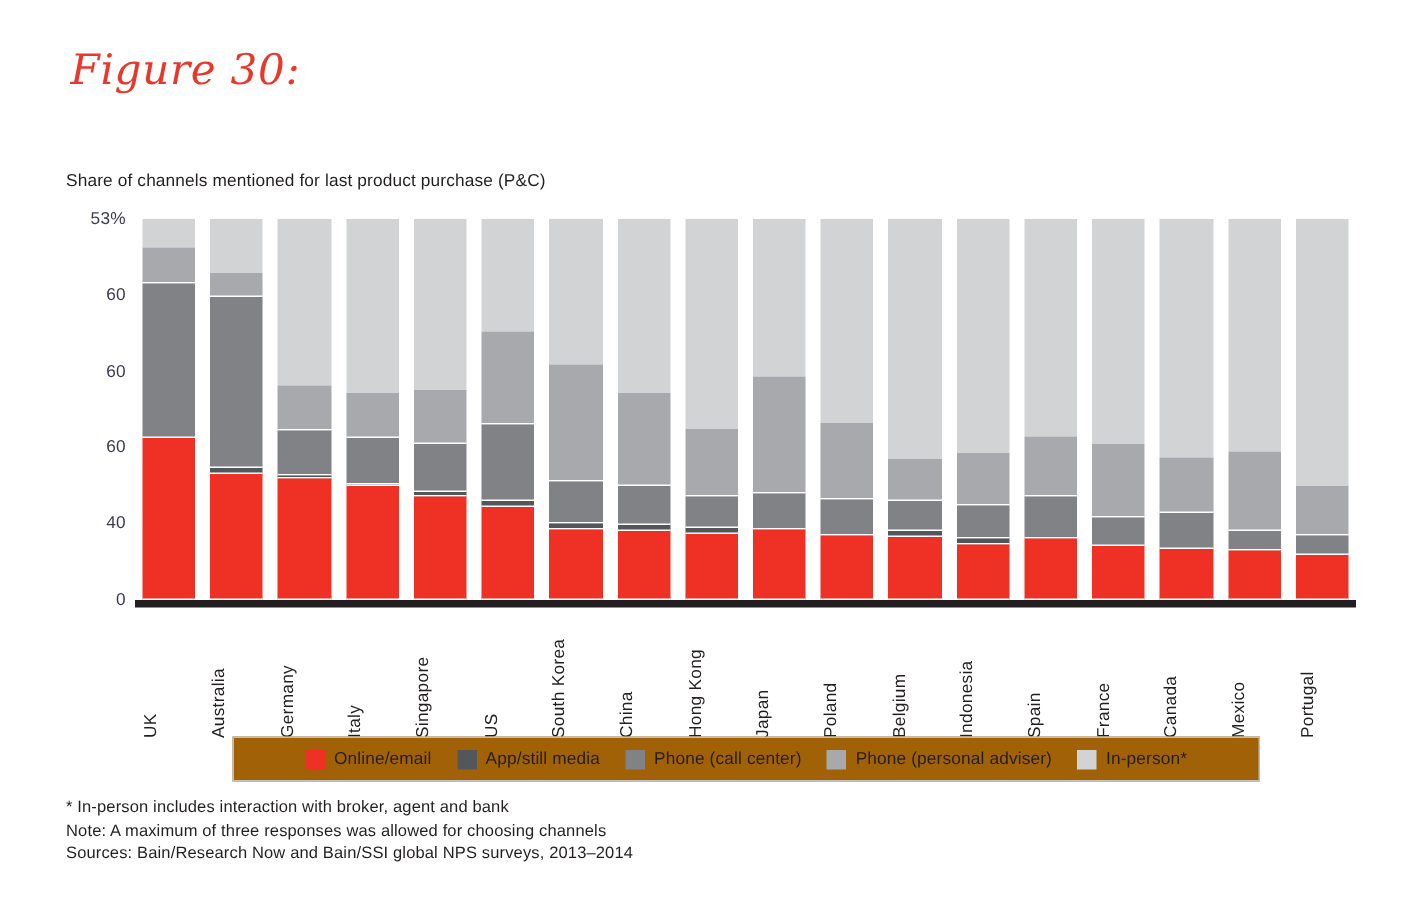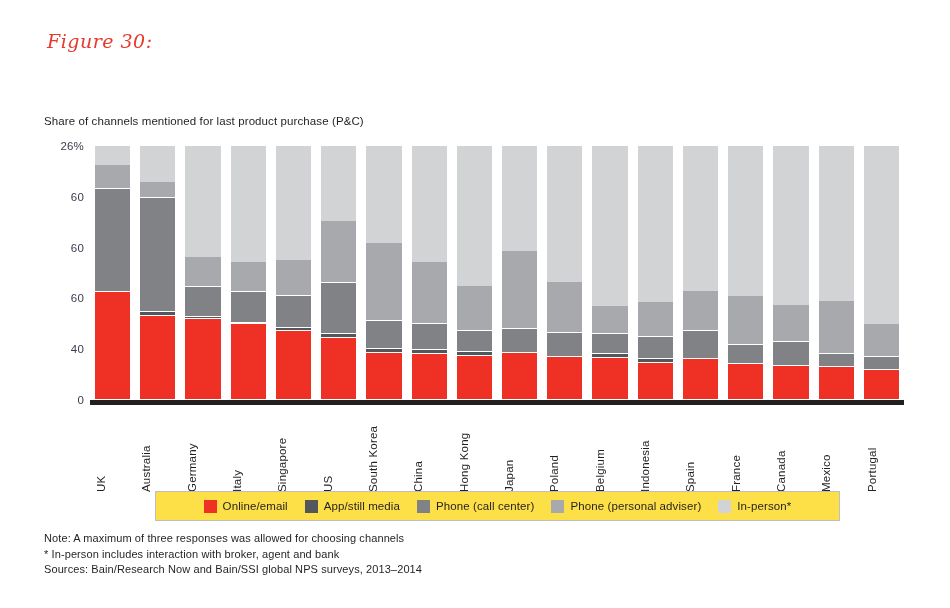--- a/index.html
+++ b/index.html
@@ -21,21 +21,21 @@
     position: absolute;
     left: 47px;
     top: 30px;
     display: flex;
     align-items: baseline;
     white-space: nowrap;
   }
   .fig-label {
     font-family: "DejaVu Serif", serif;
     font-style: italic;
-    font-size: 19px;
+    font-size: 28px;
     color: #e8382c;
     letter-spacing: 0.5px;
     margin-right: 9px;
   }
   .fig-title {
     font-size: 17px;
     color: #231f20;
     letter-spacing: 0.1px;
   }
 
@@ -136,21 +136,21 @@
     left: 155px;
     top: 491px;
     width: 685px;
     height: 30px;
     border: 1px solid #bfbfbf;
     display: flex;
     align-items: center;
     justify-content: center;
     gap: 17px;
     box-sizing: border-box;
-    background: #fde047;
+    background: #a16207;
   }
   .legend-item {
     display: flex;
     align-items: center;
     white-space: nowrap;
   }
   .legend-swatch {
     width: 13px;
     height: 13px;
     margin-right: 6px;
@@ -182,21 +182,21 @@
 
 <div class="subtitle">Share of channels mentioned for last product purchase (P&amp;C)</div>
 
 <div class="plot-wrap">
   <div class="y-axis" id="y-axis">
       <div class="y-tick" style="top: 254px;">0</div>
       <div class="y-tick" style="top: 203.2px;">40</div>
       <div class="y-tick" style="top: 152.4px;">60</div>
       <div class="y-tick" style="top: 101.6px;">60</div>
       <div class="y-tick" style="top: 50.8px;">60</div>
-      <div class="y-tick" style="top: 0px;">26%</div>
+      <div class="y-tick" style="top: 0px;">53%</div>
     </div>
   <div class="bars-area" id="bars-area">
       <div class="bar-col" title="UK">
         <div class="seg" title="UK – In-person*: 7.5%" style="height: 19.05px; background: rgb(209, 211, 212);"></div>
         <div class="seg" title="UK – Phone (personal adviser): 9.5%" style="height: 24.13px; background: rgb(167, 169, 172);"></div>
         <div class="seg" title="UK – Phone (call center): 40.5%" style="height: 102.87px; background: rgb(128, 130, 133);"></div>
         <div class="seg" title="UK – Online/email: 42.5%" style="height: 107.95px; background: rgb(238, 49, 36);"></div>
       </div>
       <div class="bar-col" title="Australia">
         <div class="seg" title="Australia – In-person*: 14%" style="height: 35.56px; background: rgb(209, 211, 212);"></div>
@@ -352,16 +352,16 @@
       <span class="legend-swatch" style="background: rgb(167, 169, 172);"></span>
       <span class="legend-text">Phone (personal adviser)</span>
     </div>
     <div class="legend-item">
       <span class="legend-swatch" style="background: rgb(209, 211, 212);"></span>
       <span class="legend-text">In-person*</span>
     </div>
   </div>
 
 <div class="footnotes">
+  <div>* In-person includes interaction with broker, agent and bank</div>
   <div>Note: A maximum of three responses was allowed for choosing channels</div>
-  <div>* In-person includes interaction with broker, agent and bank</div>
   <div>Sources: Bain/Research Now and Bain/SSI global NPS surveys, 2013–2014</div>
 </div>
 
 </body></html>

